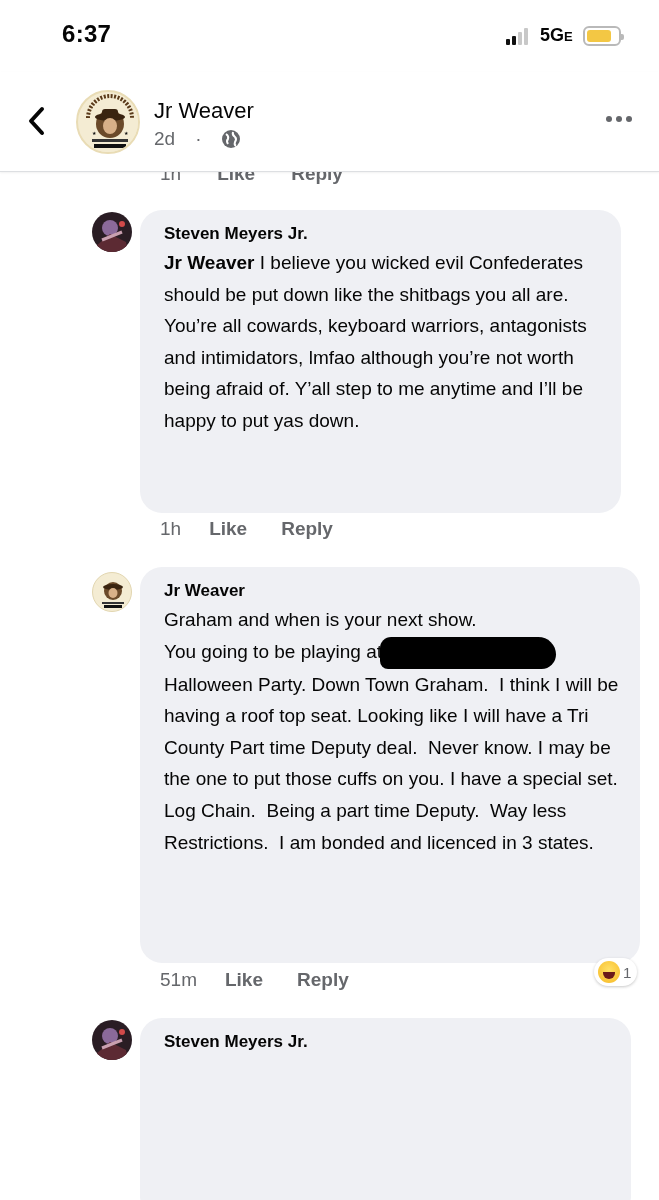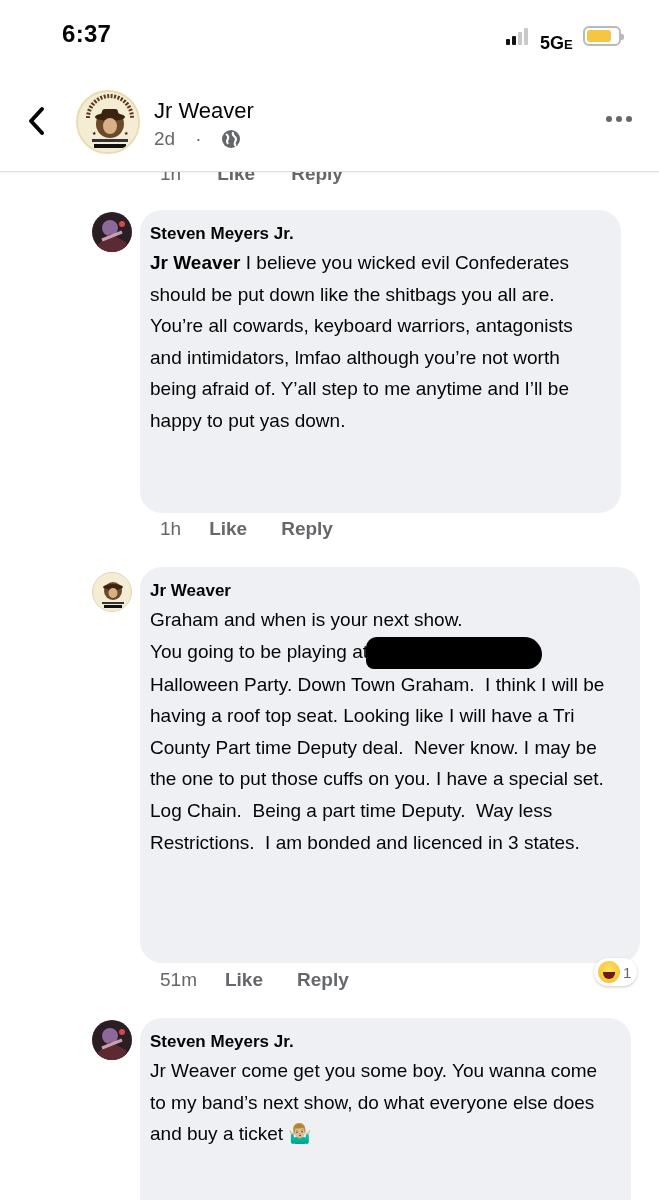--- a/index.html
+++ b/index.html
@@ -3,39 +3,39 @@
 <meta charset="utf-8">
 <style>
   * { box-sizing: border-box; margin: 0; padding: 0; }
   html, body { width: 659px; height: 1200px; overflow: hidden; background: #ffffff; }
   body { font-family: "Liberation Sans", sans-serif; color: #050505; position: relative; }
 
   .status-bar { position: absolute; left: 0; top: 0; width: 552px; height: 72px; }
   .time { position: absolute; left: 62px; top: 20px; font-size: 24px; font-weight: 700; letter-spacing: 0.3px; }
   .signal { position: absolute; left: 506px; top: 27px; display: flex; align-items: flex-end; gap: 2px; height: 18px; }
   .signal span { display: block; width: 4px; border-radius: 1px; }
-  .net { position: absolute; left: 540px; top: 25px; font-size: 18px; font-weight: 700; margin-top: 8px; }
+  .net { position: absolute; left: 540px; top: 25px; font-size: 18px; font-weight: 700; }
   .net small { font-size: 13px; font-weight: 700; }
   .battery { position: absolute; left: 583px; top: 26px; width: 38px; height: 20px; border: 2px solid #b9b9b9; border-radius: 6px; padding: 2px; }
   .battery .fill { width: 24px; height: 100%; background: #f3c744; border-radius: 3px; }
   .battery .nub { position: absolute; right: -5px; top: 6px; width: 3px; height: 6px; background: #b9b9b9; border-radius: 0 2px 2px 0; }
 
   .header { position: absolute; left: 0; top: 72px; width: 659px; height: 100px; background: #fff; border-bottom: 1px solid #dddfe2; box-shadow: 0 1px 2px rgba(0,0,0,0.06); z-index: 2; }
   .back { position: absolute; left: 24px; top: 32px; width: 26px; height: 34px; }
   .avatar-lg { position: absolute; left: 76px; top: 18px; width: 64px; height: 64px; border-radius: 50%; background: #f4ecd3; border: 2px solid #e9dcb5; overflow: hidden; }
   .hdr-name { position: absolute; left: 154px; top: 26px; font-size: 22px; font-weight: 400; color: #050505; }
   .hdr-meta { position: absolute; left: 154px; top: 56px; font-size: 19px; color: #65676b; display: flex; align-items: center; gap: 20px; }
   .more { position: absolute; left: 606px; top: 44px; display: flex; gap: 4px; }
   .more span { width: 6px; height: 6px; background: #65676b; border-radius: 50%; display: block; }
 
   .partial-row { position: absolute; left: 160px; top: 163px; font-size: 19px; font-weight: 700; color: #65676b; display: flex; gap: 36px; z-index: 1; }
 
   .comment { position: absolute; }
   .c-avatar { position: absolute; width: 40px; height: 40px; border-radius: 50%; overflow: hidden; }
-  .bubble { position: absolute; background: #eff0f4; border-radius: 22px; padding: 14px 18px 12px 10px; }
+  .bubble { position: absolute; background: #eff0f4; border-radius: 22px; padding: 14px 18px 12px 24px; }
   .c-author { font-size: 17px; font-weight: 700; color: #050505; display: block; margin-bottom: 3px; }
   .c-text { font-size: 19px; line-height: 31.6px; color: #050505; white-space: pre-wrap; }
   .mention { font-weight: 700; }
   .actions { position: absolute; display: flex; align-items: center; font-size: 19px; color: #65676b; }
   .actions .ts { font-weight: 400; margin-right: 28px; }
   .actions .act { font-weight: 700; margin-right: 34px; }
 
   .redact { display: inline-block; background: #000; border-radius: 14px 22px 18px 10px; vertical-align: middle; }
 
   .reaction { position: absolute; background: #fff; border-radius: 18px; box-shadow: 0 1px 3px rgba(0,0,0,0.22); display: flex; align-items: center; padding: 3px 6px 3px 4px; gap: 3px; font-size: 15px; color: #65676b; }
@@ -155,15 +155,14 @@
     <svg width="40" height="40" viewBox="0 0 40 40">
       <rect width="40" height="40" fill="#2a1d24"></rect>
       <circle cx="18" cy="16" r="8" fill="#8b6a9a"></circle>
       <path d="M4 34 L18 22 L34 30 L36 40 L0 40 Z" fill="#5c2a33"></path>
       <path d="M10 28 L30 20" stroke="#c9a0b0" stroke-width="3"></path>
       <circle cx="30" cy="12" r="3" fill="#d24a4a"></circle>
     </svg>
   </div>
   <div class="bubble" style="left:140px;top:1018px;width:491px;height:200px;">
     <span class="c-author">Steven Meyers Jr.</span>
-    <div class="c-text"><span>Jr Weaver come get you some boy. You wanna come to my band’s next show, do what everyone else does and buy a ticket</span> <span>🤷🏼‍♂️</span></div>
   </div>
 </div>
 
 </body></html>

